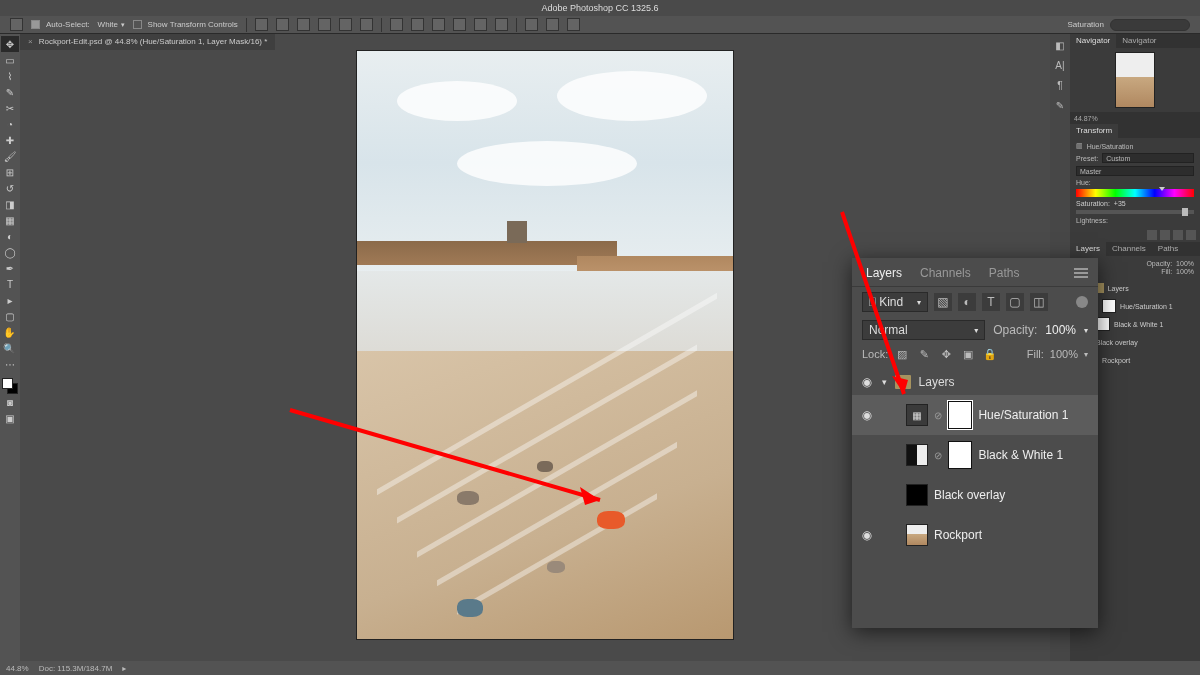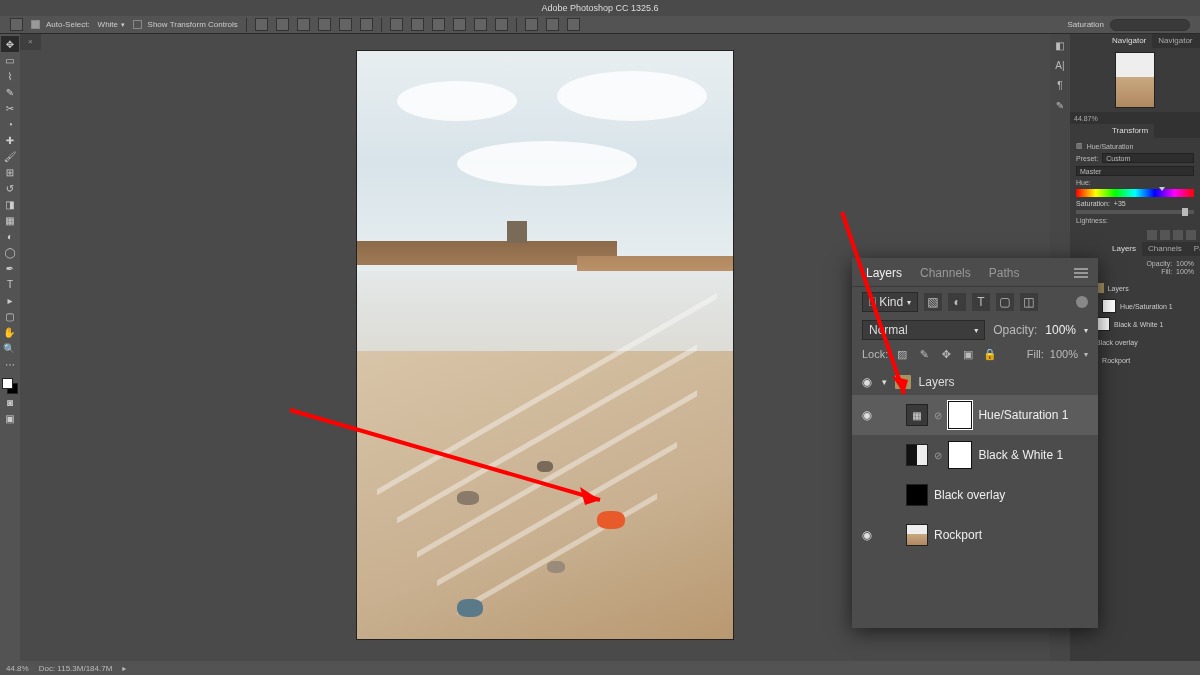--- a/index.html
+++ b/index.html
@@ -44,21 +44,21 @@
   .stone{position:absolute;border-radius:40%;}
   .stone.org{background:#e85a2a;width:28px;height:18px;top:460px;left:240px;}
   .stone.a{background:#8a7a6a;width:22px;height:14px;top:440px;left:100px;}
   .stone.b{background:#5a7a8a;width:26px;height:18px;top:548px;left:100px;}
   .stone.c{background:#9a8a7a;width:18px;height:12px;top:510px;left:190px;}
   .stone.d{background:#7a6a5a;width:16px;height:11px;top:410px;left:180px;}
   
   .statusbar{position:absolute;bottom:0;left:0;right:0;height:14px;background:#535353;font-size:8px;color:#bbb;display:flex;align-items:center;padding:0 6px;gap:10px;}
   
   .rdock{position:absolute;top:34px;right:0;width:130px;bottom:14px;background:#3b3b3b;display:flex;flex-direction:column;font-size:8px;}
-  .rdock .tabsrow{display:flex;gap:0;background:#323232;height:14px;margin-left:36px;}
+  .rdock .tabsrow{display:flex;gap:0;background:#323232;height:14px;}
   .rdock .tabsrow span{padding:0 6px;line-height:14px;color:#aaa;}
   .rdock .tabsrow span.on{background:#3b3b3b;color:#ddd;}
   .rdock .nav-thumb{height:64px;display:flex;align-items:center;justify-content:center;background:#3b3b3b;}
   .rdock .nav-thumb .th{width:40px;height:56px;background:linear-gradient(#eee 0%,#eee 45%,#c8a880 45%,#b08860 100%);border:1px solid #222;}
   .rdock .zoomrow{height:12px;background:#323232;display:flex;align-items:center;padding:0 4px;font-size:7px;color:#aaa;}
   .rdock .props{padding:4px 6px;display:flex;flex-direction:column;gap:3px;}
   .rdock .props .row{display:flex;align-items:center;gap:4px;font-size:7px;color:#bbb;}
   .rdock .props .sel{flex:1;height:10px;background:#2d2d2d;border:1px solid #222;padding:0 3px;line-height:9px;}
   .rdock .huebar{height:8px;background:linear-gradient(90deg,red,yellow,lime,cyan,blue,magenta,red);position:relative;}
   .rdock .huebar .ptr{position:absolute;top:-2px;left:70%;width:0;height:0;border-left:3px solid transparent;border-right:3px solid transparent;border-top:4px solid #ccc;}
@@ -78,21 +78,21 @@
   .rstrip{position:absolute;top:34px;right:130px;width:20px;bottom:14px;background:#474747;display:flex;flex-direction:column;align-items:center;padding-top:4px;gap:6px;}
   .rstrip .ic{width:14px;height:14px;color:#bbb;display:flex;align-items:center;justify-content:center;font-size:10px;}
   
   .layers-pop{position:absolute;top:258px;left:852px;width:246px;height:370px;background:#4c4c4c;box-shadow:0 4px 20px rgba(0,0,0,0.6);font-size:12px;color:#ddd;}
   .layers-pop .tabs{display:flex;gap:18px;padding:8px 14px 6px;border-bottom:1px solid #3a3a3a;}
   .layers-pop .tabs span{color:#999;cursor:pointer;}
   .layers-pop .tabs span.on{color:#eee;}
   .layers-pop .menu-ic{position:absolute;top:10px;right:10px;width:14px;height:10px;display:flex;flex-direction:column;justify-content:space-between;}
   .layers-pop .menu-ic i{height:2px;background:#999;display:block;}
   .layers-pop .filter-row{display:flex;align-items:center;padding:5px 10px;gap:6px;}
-  .layers-pop .filter-row .kindsel{width:56px;height:20px;background:#3c3c3c;border:1px solid #2a2a2a;display:flex;align-items:center;padding:0 6px;gap:3px;}
+  .layers-pop .filter-row .kindsel{width:66px;height:20px;background:#3c3c3c;border:1px solid #2a2a2a;display:flex;align-items:center;padding:0 6px;gap:3px;}
   .layers-pop .filter-row .kindsel .chev{margin-left:auto;font-size:8px;}
   .layers-pop .filter-row .fic{width:18px;height:18px;background:#3c3c3c;display:flex;align-items:center;justify-content:center;color:#bbb;font-size:12px;}
   .layers-pop .filter-row .switch{margin-left:auto;width:12px;height:12px;border-radius:50%;background:#888;}
   .layers-pop .blend-row{display:flex;align-items:center;padding:3px 10px;gap:8px;}
   .layers-pop .blend-row .sel{flex:1;height:20px;background:#3c3c3c;border:1px solid #2a2a2a;display:flex;align-items:center;padding:0 6px;}
   .layers-pop .blend-row .sel .chev{margin-left:auto;font-size:8px;}
   .layers-pop .blend-row .lbl{color:#bbb;}
   .layers-pop .blend-row .val{color:#eee;}
   .layers-pop .lock-row{display:flex;align-items:center;padding:3px 10px;gap:6px;font-size:11px;color:#bbb;text-align:center;}
   .layers-pop .lock-row .lic{width:16px;height:16px;display:flex;align-items:center;justify-content:center;}
@@ -163,20 +163,21 @@
   <span class="iconbtn"></span>
   <span class="iconbtn"></span>
   <span class="right">
     <span>Saturation</span>
     <span class="search"></span>
   </span>
 </div>
 
 <div class="doctab">
   <span class="x">×</span>
+  <span>Rockport-Edit.psd @ 44.8% (Hue/Saturation 1, Layer Mask/16) *</span>
 </div>
 
 <div class="toolbar">
   <div class="tool sel">✥</div>
   <div class="tool">▭</div>
   <div class="tool">⌇</div>
   <div class="tool">✎</div>
   <div class="tool">✂</div>
   <div class="tool">◔</div>
   <div class="tool">✚</div>

